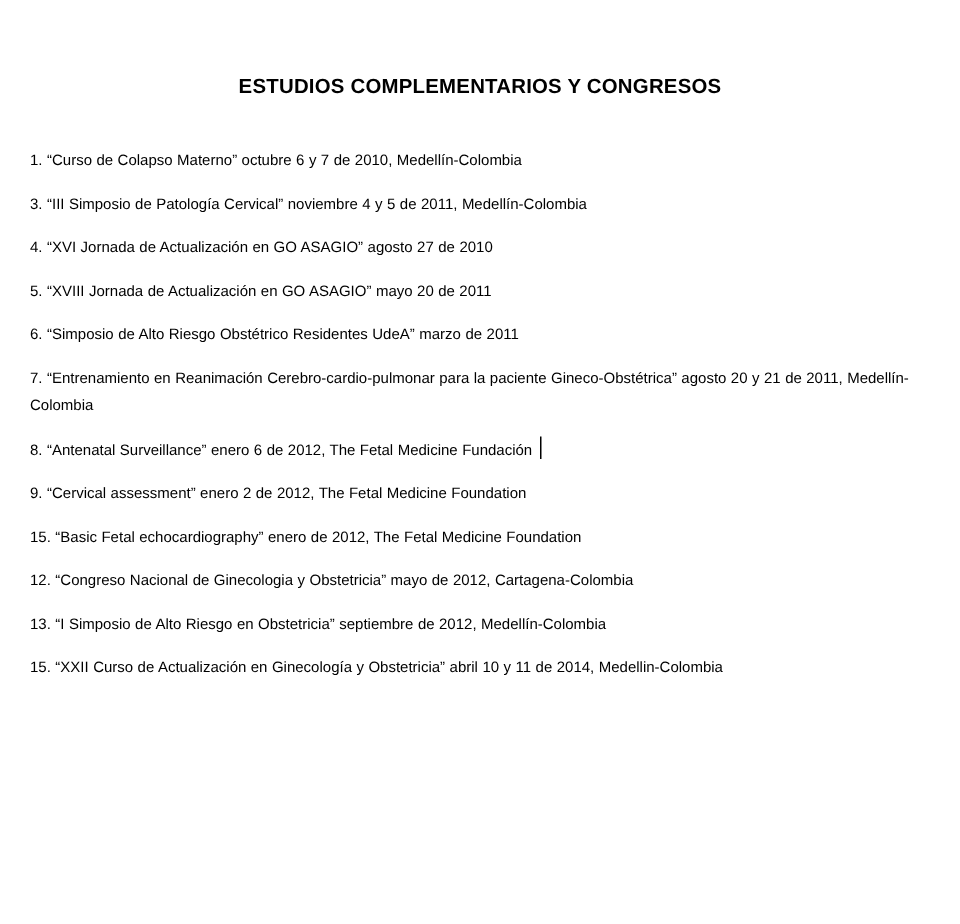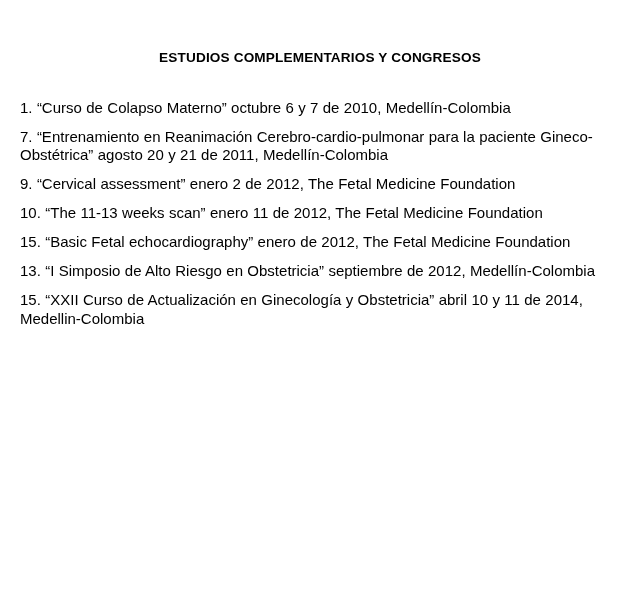--- a/index.html
+++ b/index.html
@@ -34,21 +34,21 @@
     line-height: 16px;
     white-space: nowrap;
   }
   .list-body {
     position: absolute;
     top: 99px;
     left: 20px;
     width: 604px;
   }
   .entry {
-    font-size: 15px;
+    font-size: 10px;
     line-height: 18.4px;
     text-align: left;
     margin: 0 0 10.6px 0;
     word-spacing: 0.2px;
   }
   .entry:last-child {
     margin-bottom: 0;
   }
   .entry-text {
     display: inline;
@@ -69,41 +69,56 @@
 
   <div class="doc-title">ESTUDIOS COMPLEMENTARIOS Y CONGRESOS</div>
 
   <div class="list-body">
 
     <p class="entry">
       <span class="entry-text">1. “Curso de Colapso Materno” octubre 6 y 7 de 2010, Medellín-Colombia</span>
     </p>
 
 
+    <p class="entry">
+      <span class="entry-text">3. “III Simposio de Patología Cervical” noviembre 4 y 5 de 2011, Medellín-Colombia</span>
+    </p>
 
+    <p class="entry">
+      <span class="entry-text">4. “XVI Jornada de Actualización en GO ASAGIO” agosto 27 de 2010</span>
+    </p>
 
+    <p class="entry">
+      <span class="entry-text">5. “XVIII Jornada de Actualización en GO ASAGIO” mayo 20 de 2011</span>
+    </p>
 
+    <p class="entry">
+      <span class="entry-text">6. “Simposio de Alto Riesgo Obstétrico Residentes UdeA” marzo de 2011</span>
+    </p>
 
     <p class="entry">
       <span class="entry-text">7. “Entrenamiento en Reanimación Cerebro-cardio-pulmonar para la paciente Gineco-Obstétrica” agosto 20 y 21 de 2011, Medellín-Colombia</span>
     </p>
 
+    <p class="entry">
+      <span class="entry-text">8. “Antenatal Surveillance” enero 6 de 2012, The Fetal Medicine Fundación</span><span class="caret"></span>
+    </p>
 
     <p class="entry">
       <span class="entry-text">9. “Cervical assessment” enero 2 de 2012, The Fetal Medicine Foundation</span>
     </p>
 
-    <p class="entry">
-      <span class="entry-text">10. “The 11-13 weeks scan” enero 11 de 2012, The Fetal Medicine Foundation</span>
-    </p>
 
     <p class="entry">
       <span class="entry-text">15. “Basic Fetal echocardiography” enero de 2012, The Fetal Medicine Foundation</span>
     </p>
 
+    <p class="entry">
+      <span class="entry-text">12. “Congreso Nacional de Ginecologia y Obstetricia” mayo de 2012, Cartagena-Colombia</span>
+    </p>
 
     <p class="entry">
       <span class="entry-text">13. “I Simposio de Alto Riesgo en Obstetricia” septiembre de 2012, Medellín-Colombia</span>
     </p>
 
 
     <p class="entry">
       <span class="entry-text">15. “XXII Curso de Actualización en Ginecología y Obstetricia” abril 10 y 11 de 2014, Medellin-Colombia</span>
     </p>
 

